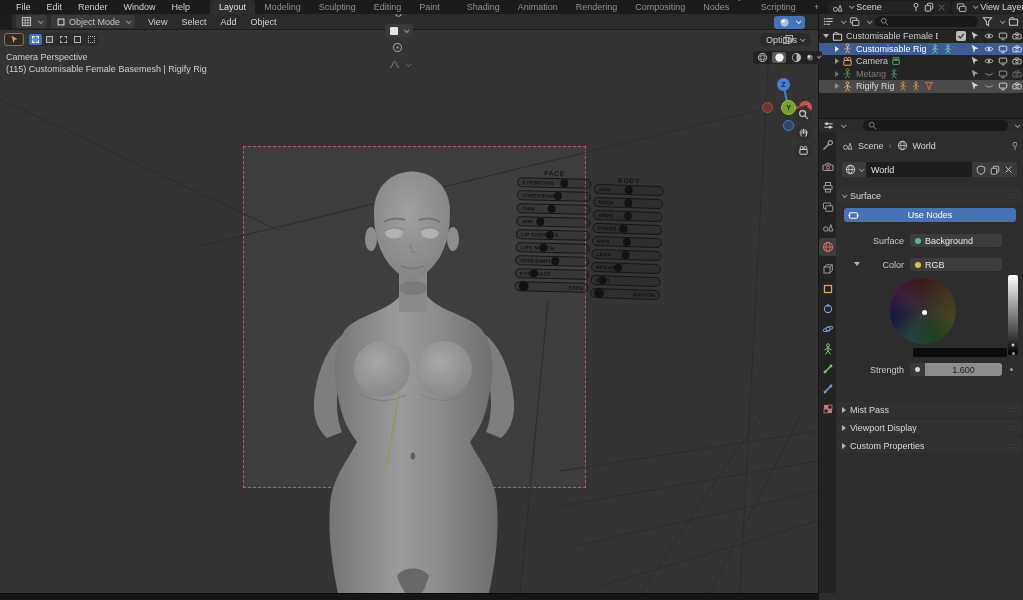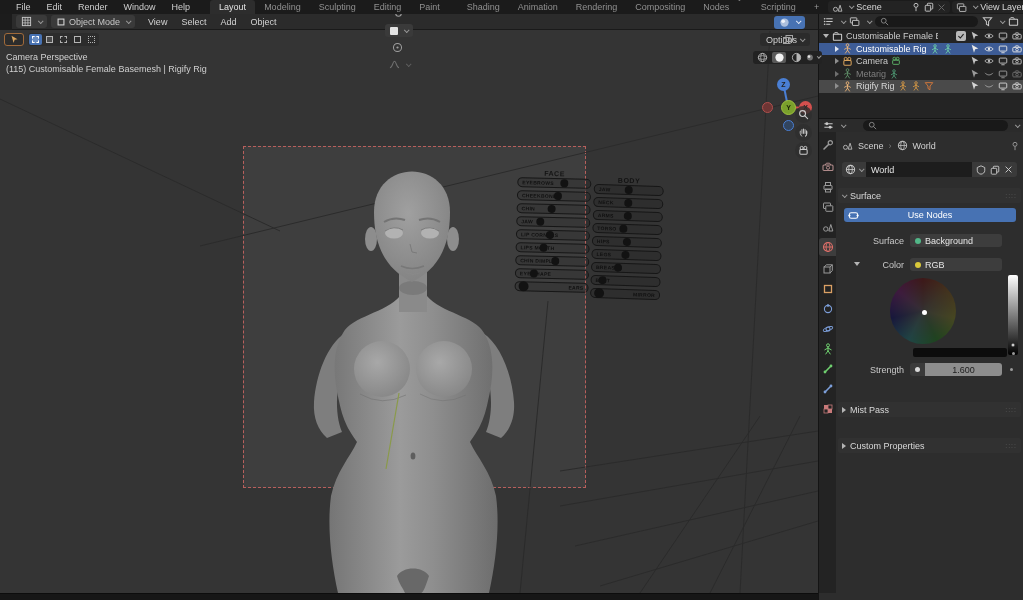--- a/index.html
+++ b/index.html
@@ -972,20 +972,25 @@
           </span>
       </span>
       <span class="deco" style="right:8px"></span>
     </div>
 
     <div class="panelhdr" style="top:270px">
       <span class="tri-r" style="border-left-color:#b5b5b5"></span>
       <span>Mist Pass</span>
         <span class="grips">::::</span>
     </div>
+    <div class="panelhdr" style="top:288px">
+      <span class="tri-r" style="border-left-color:#b5b5b5"></span>
+      <span>Viewport Display</span>
+        <span class="grips">::::</span>
+    </div>
     <div class="panelhdr" style="top:306px">
       <span class="tri-r" style="border-left-color:#b5b5b5"></span>
       <span>Custom Properties</span>
         <span class="grips">::::</span>
     </div>
   </div>
   <div id="props-below"></div>
 
   <div id="statusbar"></div>
 </div>

